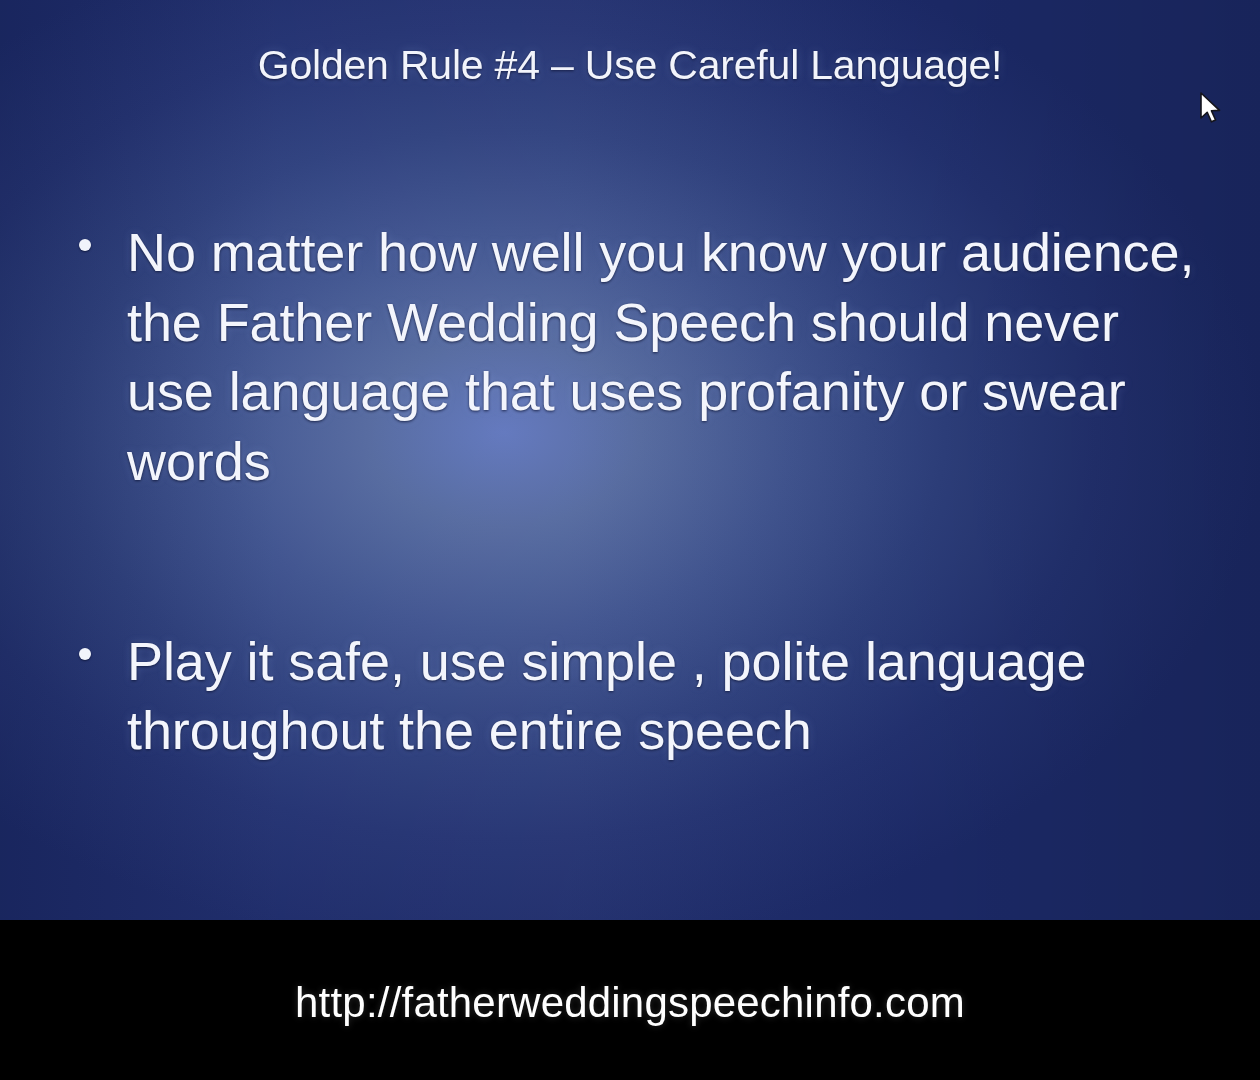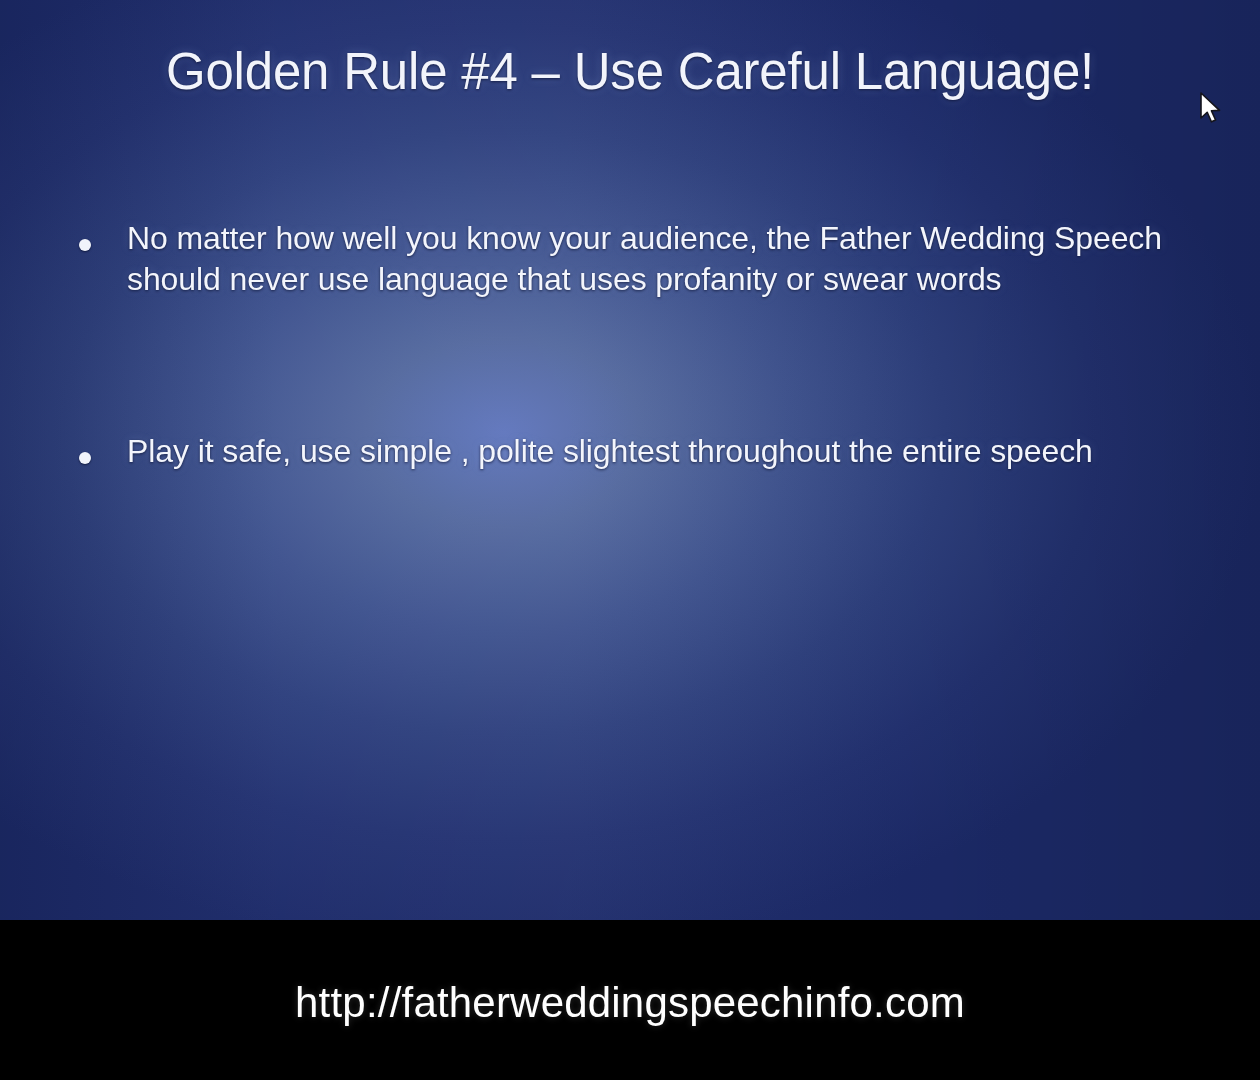--- a/index.html
+++ b/index.html
@@ -59,21 +59,21 @@
   }
 
   
   .title {
     position: absolute;
     left: 110px;
     top: 38px;
     width: 1040px;
     text-align: center;
     color: #f2f4fb;
-    font-size: 51px;
+    font-size: 41px;
     line-height: 1.33;
     font-weight: 400;
     letter-spacing: -0.2px;
     text-shadow: 0 1px 3px rgba(8,14,45,0.75),
                  0 0 10px rgba(150,175,235,0.30);
     white-space: pre-line;
   }
 
   
   .bullets {
@@ -81,21 +81,21 @@
     left: 70px;
     top: 218px;
     width: 1130px;
   }
 
   .bullet-item {
     position: relative;
     padding-left: 57px;
     margin-bottom: 130px;
     color: #f3f5fc;
-    font-size: 32px;
+    font-size: 54px;
     line-height: 1.29;
     font-weight: 400;
     letter-spacing: -0.1px;
     text-shadow: 0 1px 3px rgba(8,14,45,0.78),
                  0 0 9px rgba(150,175,235,0.26);
   }
 
   .bullet-item:last-child {
     margin-bottom: 0;
   }
@@ -164,21 +164,21 @@
       <div class="bullets">
 
         <div class="bullet-item">
           <span class="bullet-marker"></span>
           <span class="bullet-text">No matter how well you know your audience, the Father Wedding Speech should never use language that uses profanity or swear words</span>
         </div>
 
 
         <div class="bullet-item">
           <span class="bullet-marker"></span>
-          <span class="bullet-text">Play it safe, use simple , polite slightest throughout the entire speech</span>
+          <span class="bullet-text">Play it safe, use simple , polite language throughout the entire speech</span>
         </div>
 
       </div>
     </div>
   </div>
 
   <div class="footer">
     <div class="footer-url">http://fatherweddingspeechinfo.com</div>
   </div>
 

